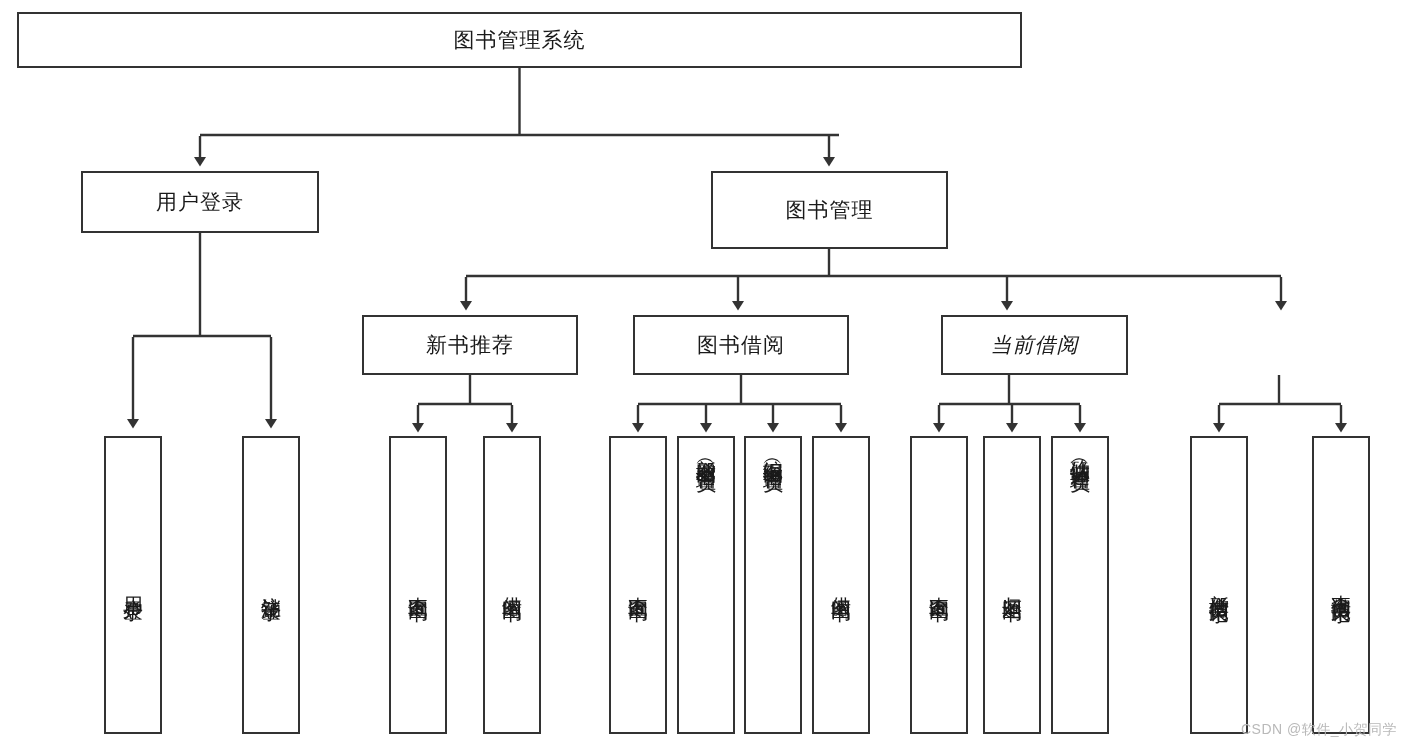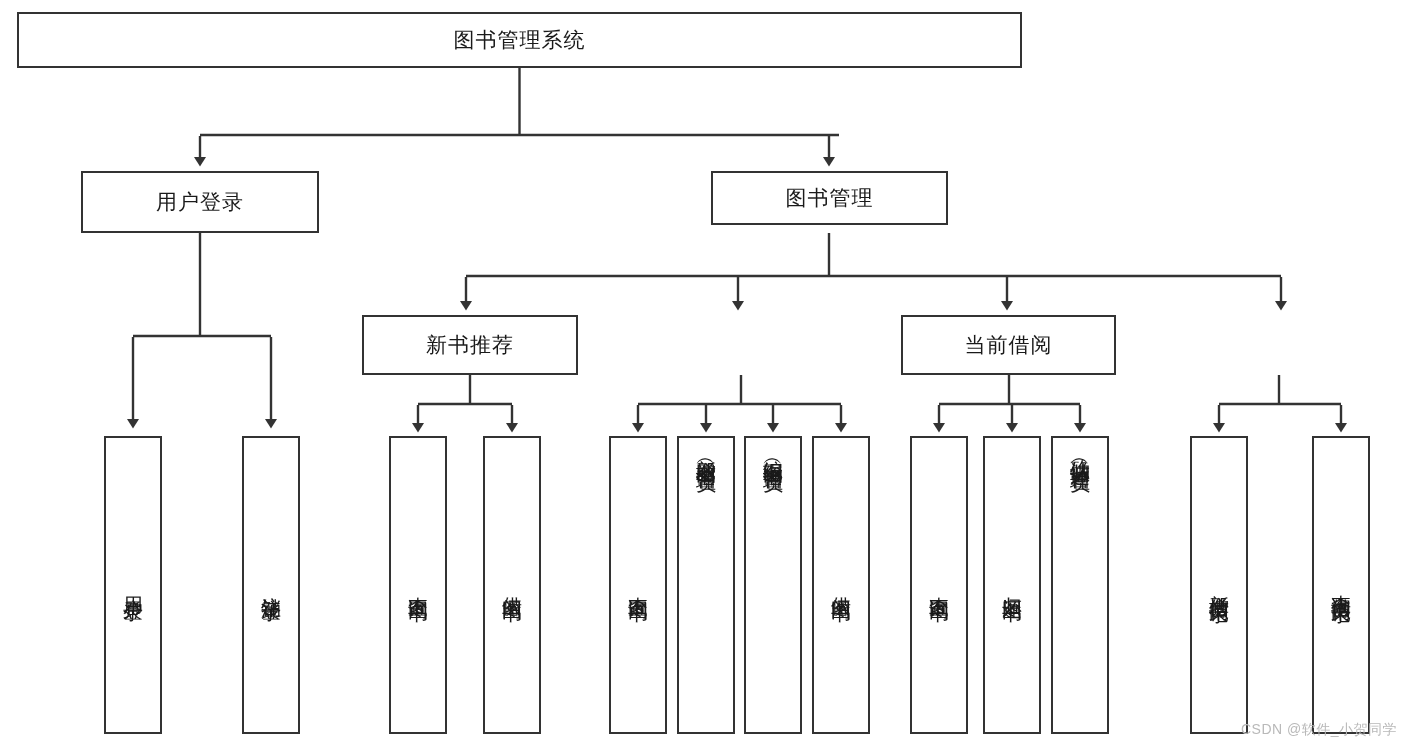--- a/index.html
+++ b/index.html
@@ -128,28 +128,31 @@
     </g>
   </svg>
 
   <div class="node" style="left:17px; top:12px; width:1005px; height:56px;">
     <span class="node-label">图书管理系统</span>
   </div>
 
   <div class="node" style="left:81px; top:171px; width:238px; height:62px;">
     <span class="node-label">用户登录</span>
   </div>
-  <div class="node" style="left:711px; top:171px; width:237px; height:54px;align-items:center;">
+  <div class="node" style="left:711px; top:171px; width:237px; height:78px;align-items:center;">
     <span class="node-label">图书管理</span>
   </div>
 
   <div class="node" style="left:362px; top:315px; width:216px; height:60px;text-align:center;">
     <span class="node-label">新书推荐</span>
   </div>
-  <div class="node" style="left:901px; top:315px; width:215px; height:60px;">
+  <div class="node" style="left:633px; top:315px; width:216px; height:60px;">
+    <span class="node-label">图书借阅</span>
+  </div>
+  <div class="node" style="left:941px; top:315px; width:187px; height:60px;font-style:italic;">
     <span class="node-label">当前借阅</span>
   </div>
 
   <div class="node leaf short" style="left:104px; top:436px; width:58px; height:298px;">
     <span class="node-label">用户登录</span>
   </div>
   <div class="node leaf short" style="left:242px; top:436px; width:58px; height:298px;">
     <span class="node-label">注销登录</span>
   </div>
   <div class="node leaf short" style="left:389px; top:436px; width:58px; height:298px;">

